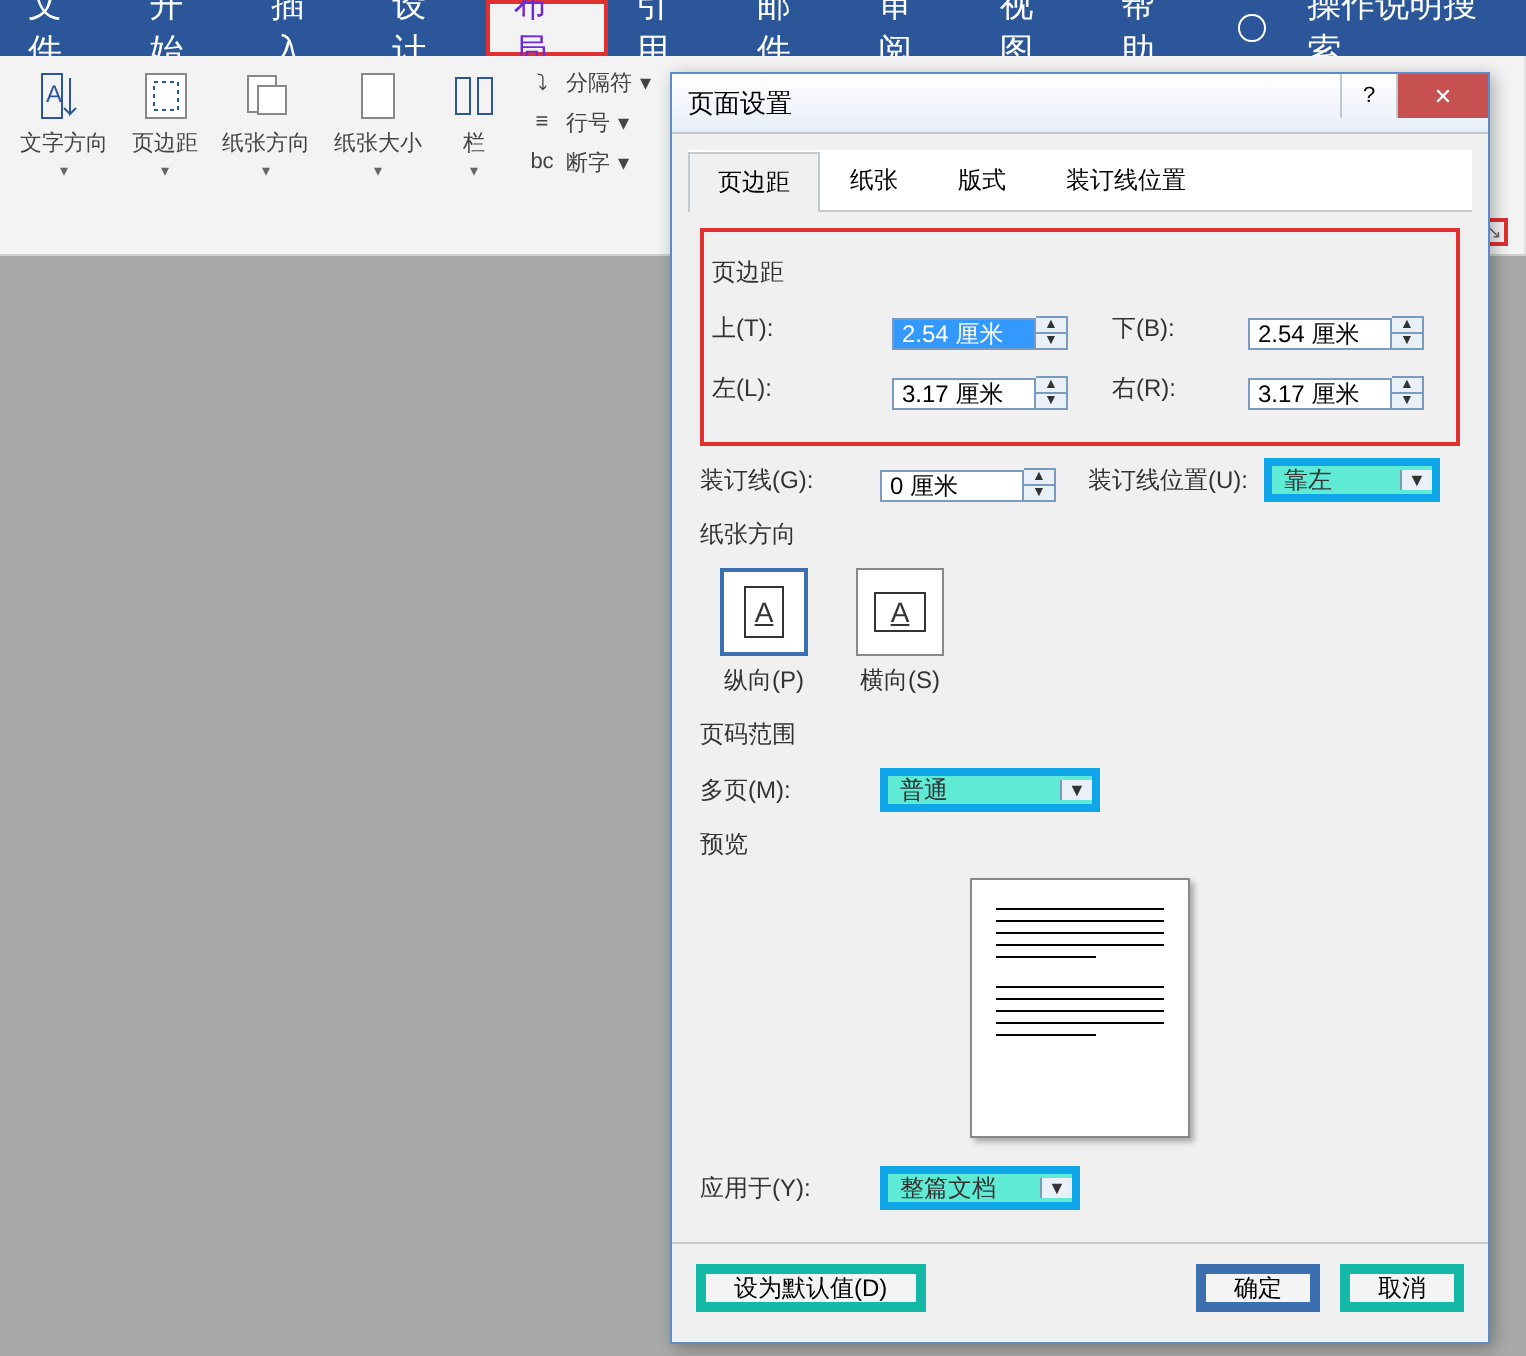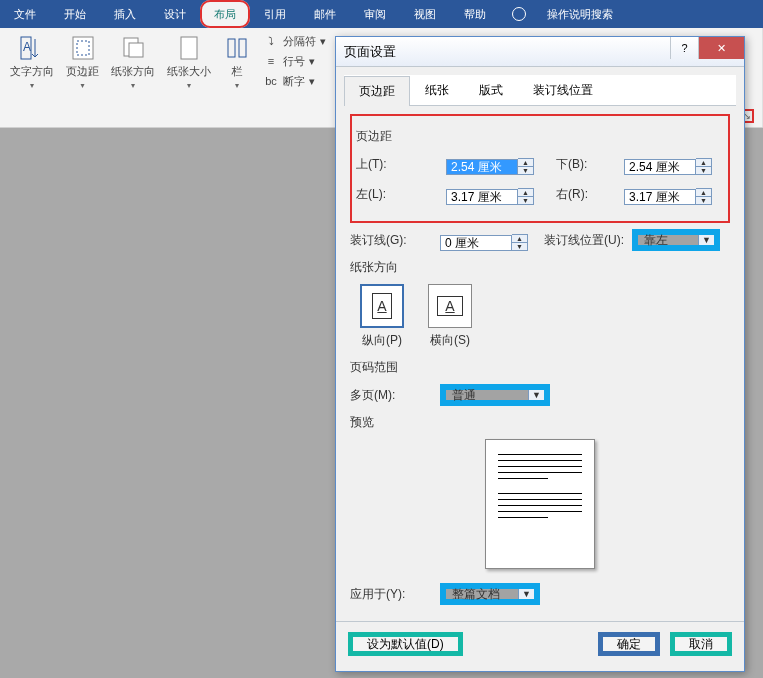--- a/index.html
+++ b/index.html
@@ -1,20 +1,20 @@
 <!DOCTYPE html>
 <html><head>
 <meta charset="utf-8">
 <style>
 * { box-sizing: border-box; margin: 0; padding: 0; font-family: "Microsoft YaHei", SimSun, sans-serif; }
 body { width: 763px; height: 678px; background: #fff; position: relative; overflow: hidden; }
 
-.ribbon-tabs { background: #2b579a; height: 28px; display: flex; align-items: stretch; color: #fff; font-size: 11px; }
+.ribbon-tabs { background: #2b579a; height: 28px; display: flex; align-items: stretch; color: #fff; font-size: 17px; }
 .ribbon-tab { padding: 0 14px; display: flex; align-items: center; cursor: pointer; }
-.ribbon-tab.active { background: #f3f3f3; color: #0f766e; border-radius: 10px; }
+.ribbon-tab.active { background: #f3f3f3; color: #6d28d9; }
 .ribbon-tab.highlighted { box-shadow: inset 0 0 0 2px #e03030; }
 .tell-me { display: flex; align-items: center; gap: 21px; padding: 0 12px; }
 .bulb { width: 14px; height: 14px; border: 1px solid #fff; border-radius: 50%; position: relative; }
 
 .ribbon-body { background: #f3f3f3; height: 100px; border-bottom: 1px solid #d0d0d0; display: flex; position: relative; }
 .ribbon-group { border-right: 1px solid #e0e0e0; padding: 4px 6px 2px; display: flex; flex-direction: column; justify-content: space-between; }
 .group-items { display: flex; gap: 4px; }
 .big-btn { display: flex; flex-direction: column; align-items: center; gap: 2px; font-size: 11px; color: #444; padding: 2px 4px; cursor: pointer; }
 .big-btn .ico { width: 28px; height: 28px; display: flex; align-items: center; justify-content: center; }
 .big-btn .drop { font-size: 8px; color: #666; }
@@ -40,21 +40,21 @@
 .section-title { margin: 6px 0 8px; }
 .margins-box { border: 2px solid #e03030; padding: 6px 4px 8px; margin-bottom: 6px; }
 .field-row { display: flex; align-items: center; gap: 8px; margin-bottom: 8px; }
 .field-row label { width: 82px; }
 .spinner { display: flex; align-items: flex-end; height: 22px; }
 .spinner input { width: 72px; border: 1px solid #7a9ac0; padding: 0 4px; font-size: 12px; }
 .spinner input.sel { background: #3399ff; color: #fff; }
 .spin-btns { display: flex; flex-direction: column; width: 16px; }
 .spin-btns div { flex: 1; border: 1px solid #7a9ac0; border-left: none; background: #eaf0f8; font-size: 7px; display: flex; align-items: center; justify-content: center; cursor: pointer; }
 .spin-btns div:first-child { border-bottom: none; }
-.combo { height: 22px; border: 6px solid #0ea5e9; background: #a3a3a3; display: flex; align-items: center; }
+.combo { height: 22px; border: 4px solid #0ea5e9; background: #5eead4; display: flex; align-items: center; }
 .combo span { flex: 1; padding: 0 6px; }
 .combo .arr { width: 16px; border-left: 1px solid #7a9ac0; background: #eaf0f8; text-align: center; font-size: 9px; cursor: pointer; }
 
 .orient-row { display: flex; gap: 24px; margin: 8px 0 10px 10px; }
 .orient-opt { display: flex; flex-direction: column; align-items: center; gap: 4px; cursor: pointer; }
 .orient-box { width: 44px; height: 44px; border: 1px solid #888; background: #fff; display: flex; align-items: center; justify-content: center; }
 .orient-opt.active .orient-box { border: 2px solid #3b6fb0; }
 .page-ico { border: 1px solid #333; background: #fff; display: flex; align-items: center; justify-content: center; font-size: 14px; text-decoration: underline; }
 .page-v { width: 20px; height: 26px; }
 .page-h { width: 26px; height: 20px; }

